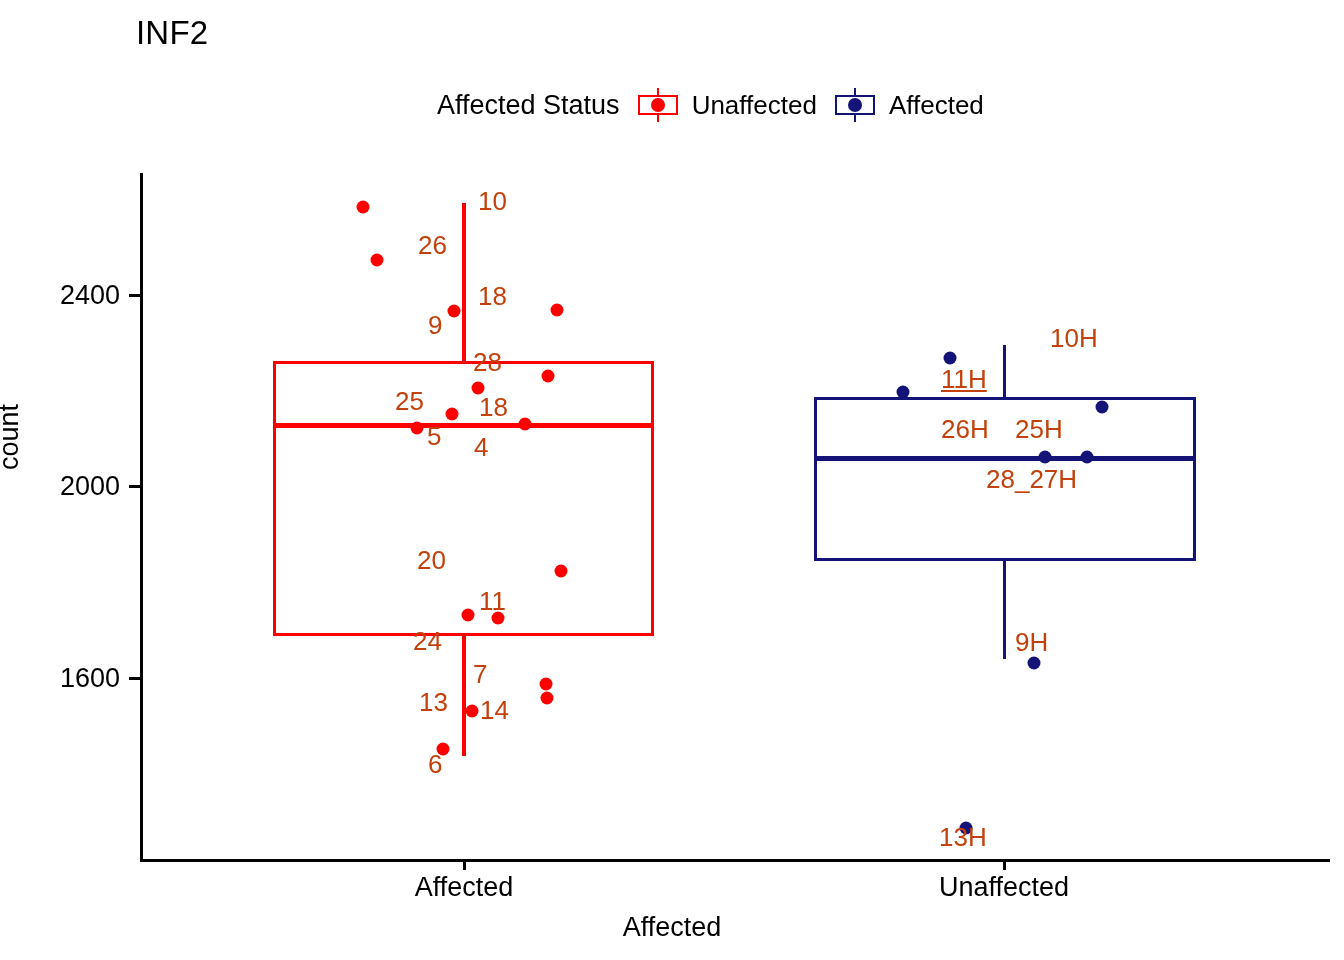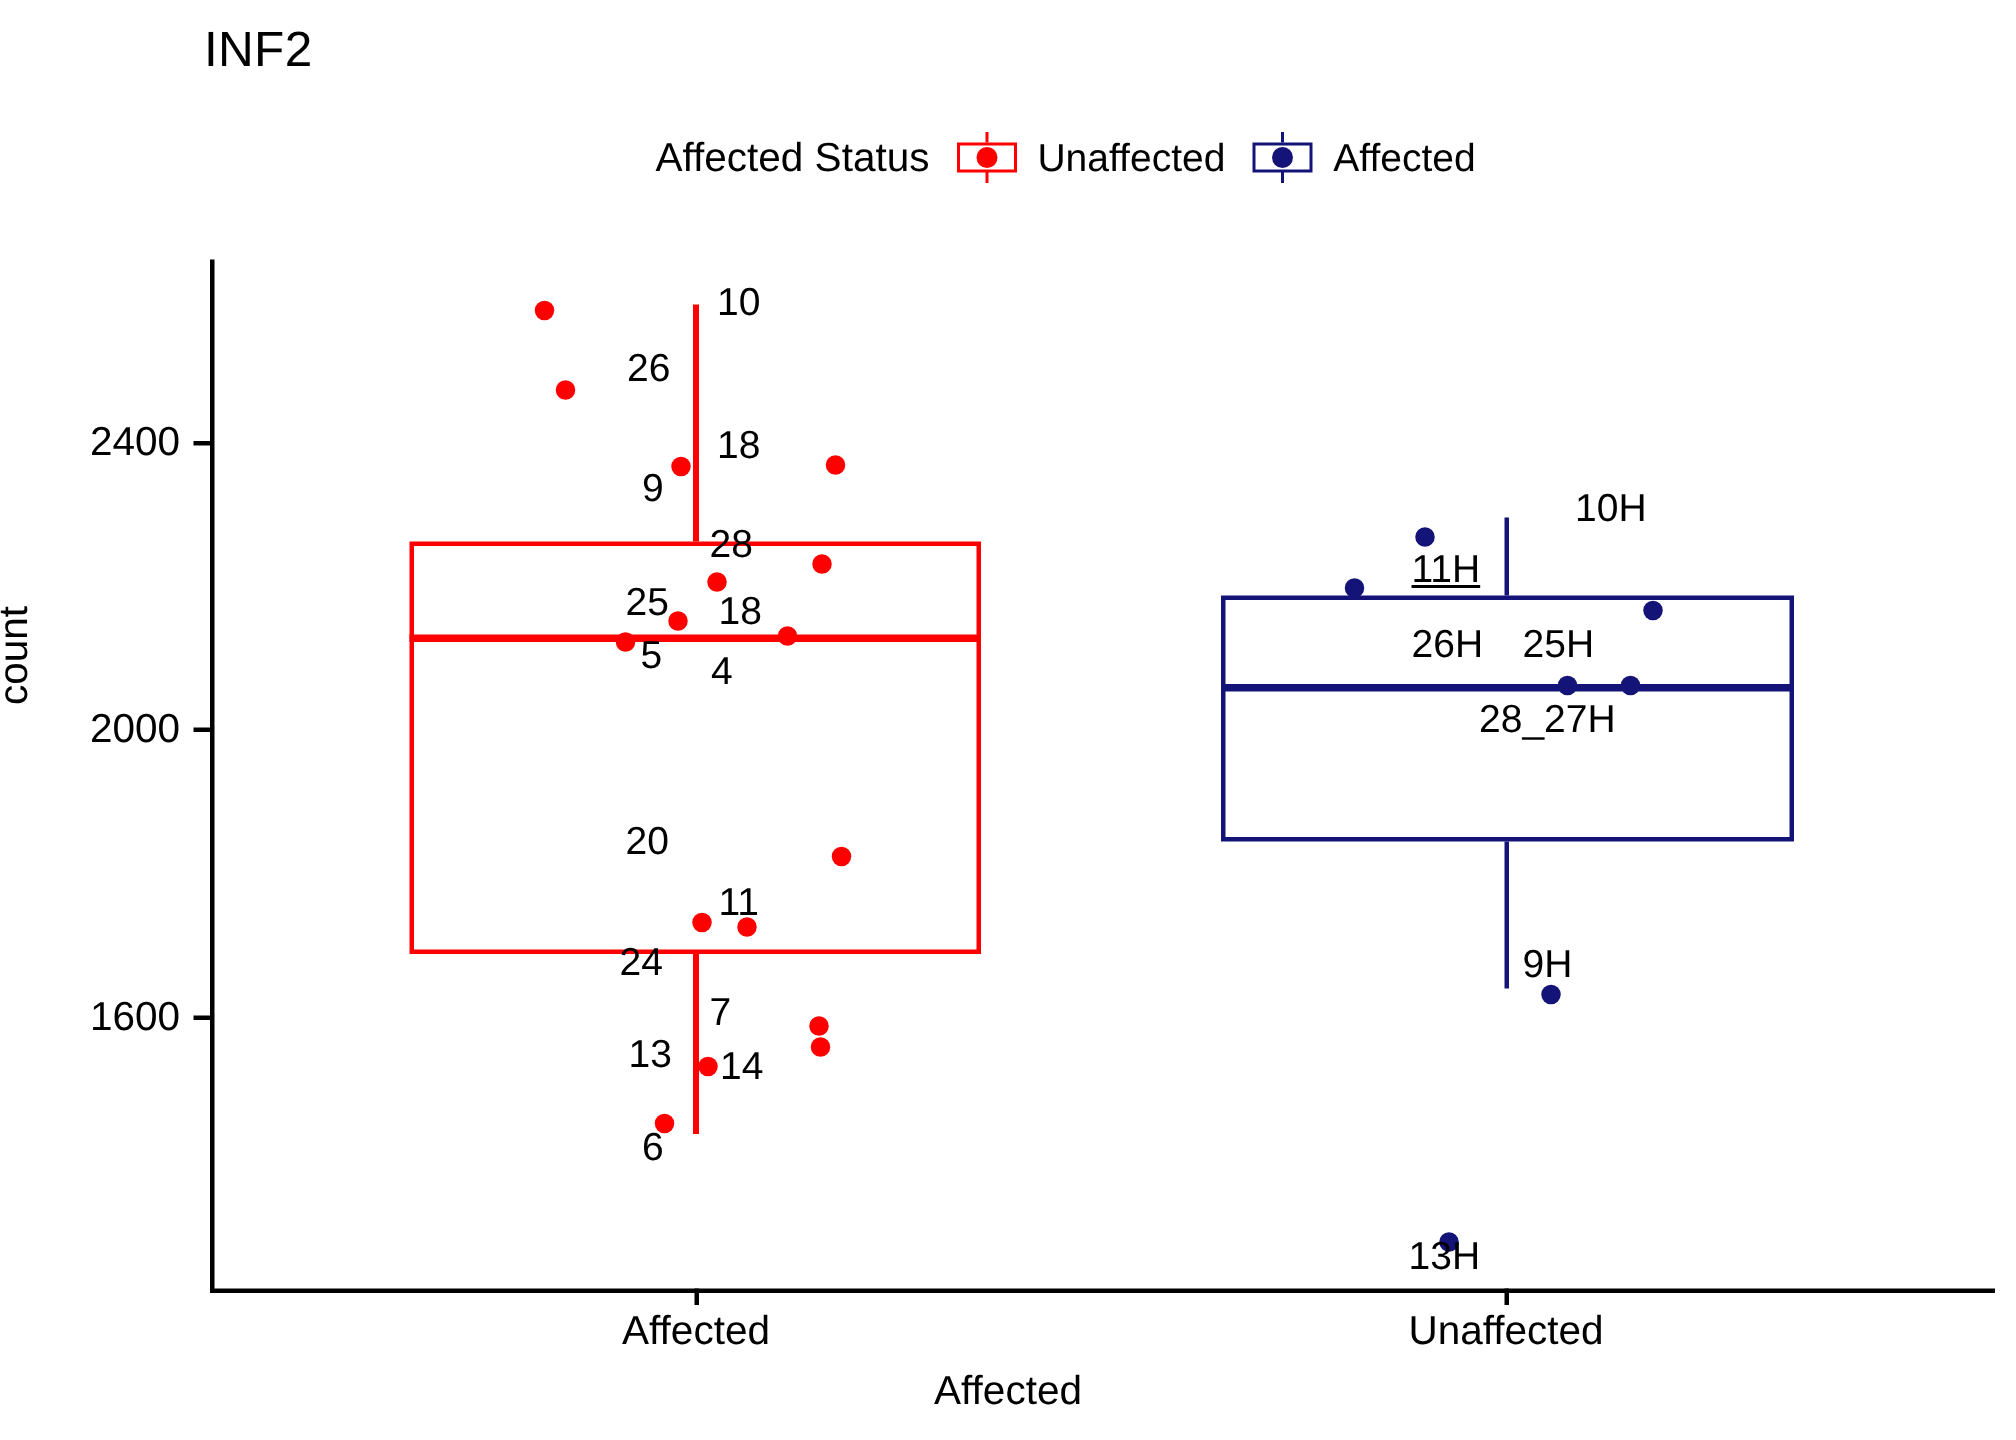--- a/index.html
+++ b/index.html
@@ -29,21 +29,21 @@
   .xtlabel{position:absolute;top:872px;font-size:27px;text-align:center;transform:translateX(-50%);white-space:nowrap;}
 
   .ylab{position:absolute;left:-6px;top:470px;font-size:27px;transform:rotate(-90deg);transform-origin:left top;white-space:nowrap;}
   .xlab{position:absolute;left:672px;top:912px;font-size:27px;transform:translateX(-50%);white-space:nowrap;}
 
   
   .box{position:absolute;box-sizing:border-box;background:transparent;}
   .median{position:absolute;}
   .whisk{position:absolute;}
   .pt{position:absolute;width:13px;height:13px;border-radius:50%;transform:translate(-50%,-50%);}
-  .ptlabel{position:absolute;font-size:26px;white-space:nowrap;color:#000000;}
+  .ptlabel{position:absolute;font-size:26px;white-space:nowrap;color:#c2410c;}
 </style>
 </head>
 <body>
 
 <div id="root">
 
   <div class="title">INF2</div>
 
   <div class="legend">
     <span class="legend-title">Affected Status</span>
@@ -110,21 +110,21 @@
         <div class="ptlabel" style="left: 428px; top: 310px;">9</div>
         <div class="pt" title="22" style="left: 557px; top: 310px; background: rgb(255, 0, 0);"></div>
         <div class="ptlabel" style="left: 478px; top: 281px;">18</div>
         <div class="pt" title="28" style="left: 478px; top: 388px; background: rgb(255, 0, 0);"></div>
         <div class="ptlabel" style="left: 473px; top: 347px;">28</div>
         <div class="pt" title="4" style="left: 548px; top: 376px; background: rgb(255, 0, 0);"></div>
         <div class="ptlabel" style="left: 474px; top: 432px;">4</div>
         <div class="pt" title="18" style="left: 452px; top: 414px; background: rgb(255, 0, 0);"></div>
         <div class="ptlabel" style="left: 479px; top: 392px;">18</div>
         <div class="pt" title="25" style="left: 417px; top: 428px; background: rgb(255, 0, 0);"></div>
-        <div class="ptlabel" style="left: 417px; top: 386px;">25</div>
+        <div class="ptlabel" style="left: 395px; top: 386px;">25</div>
         <div class="pt" title="5" style="left: 525px; top: 424px; background: rgb(255, 0, 0);"></div>
         <div class="ptlabel" style="left: 427px; top: 421px;">5</div>
         <div class="pt" title="20" style="left: 561px; top: 571px; background: rgb(255, 0, 0);"></div>
         <div class="ptlabel" style="left: 417px; top: 545px;">20</div>
         <div class="pt" title="11" style="left: 468px; top: 615px; background: rgb(255, 0, 0);"></div>
         <div class="ptlabel" style="left: 479px; top: 586px;">11</div>
         <div class="pt" title="24" style="left: 498px; top: 618px; background: rgb(255, 0, 0);"></div>
         <div class="ptlabel" style="left: 413px; top: 626px;">24</div>
         <div class="pt" title="13" style="left: 472px; top: 711px; background: rgb(255, 0, 0);"></div>
         <div class="ptlabel" style="left: 419px; top: 687px;">13</div>

